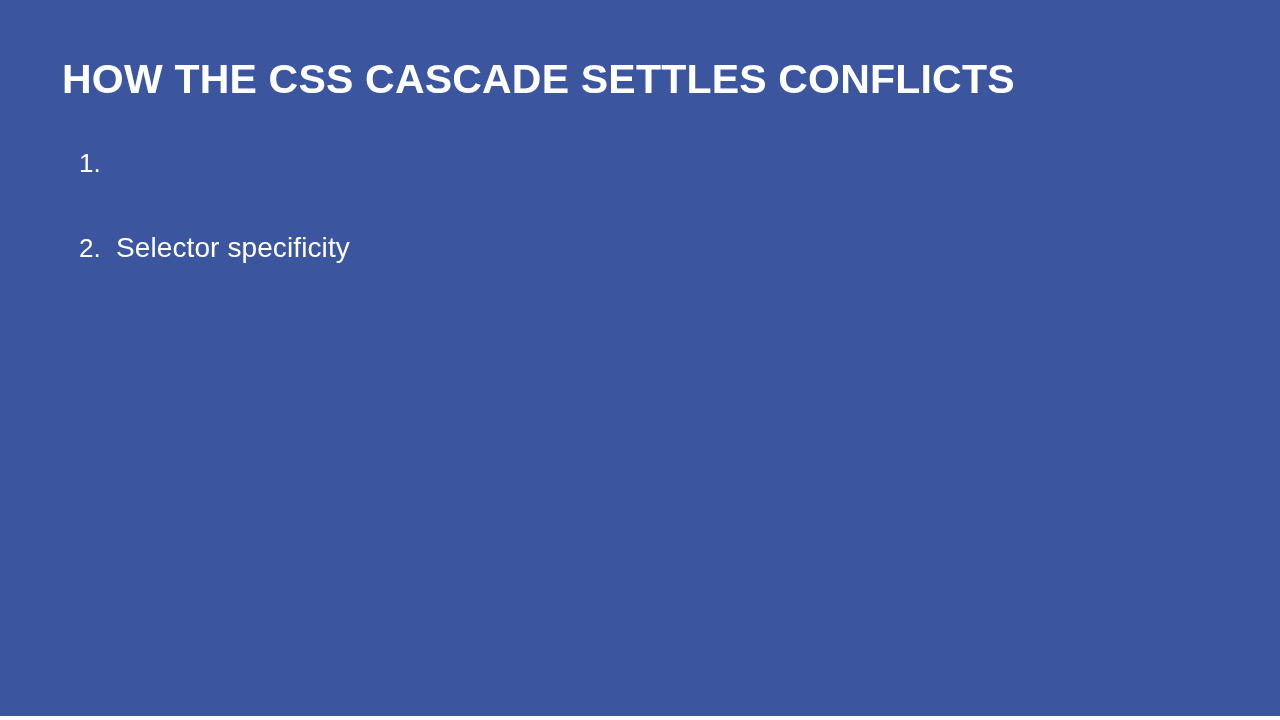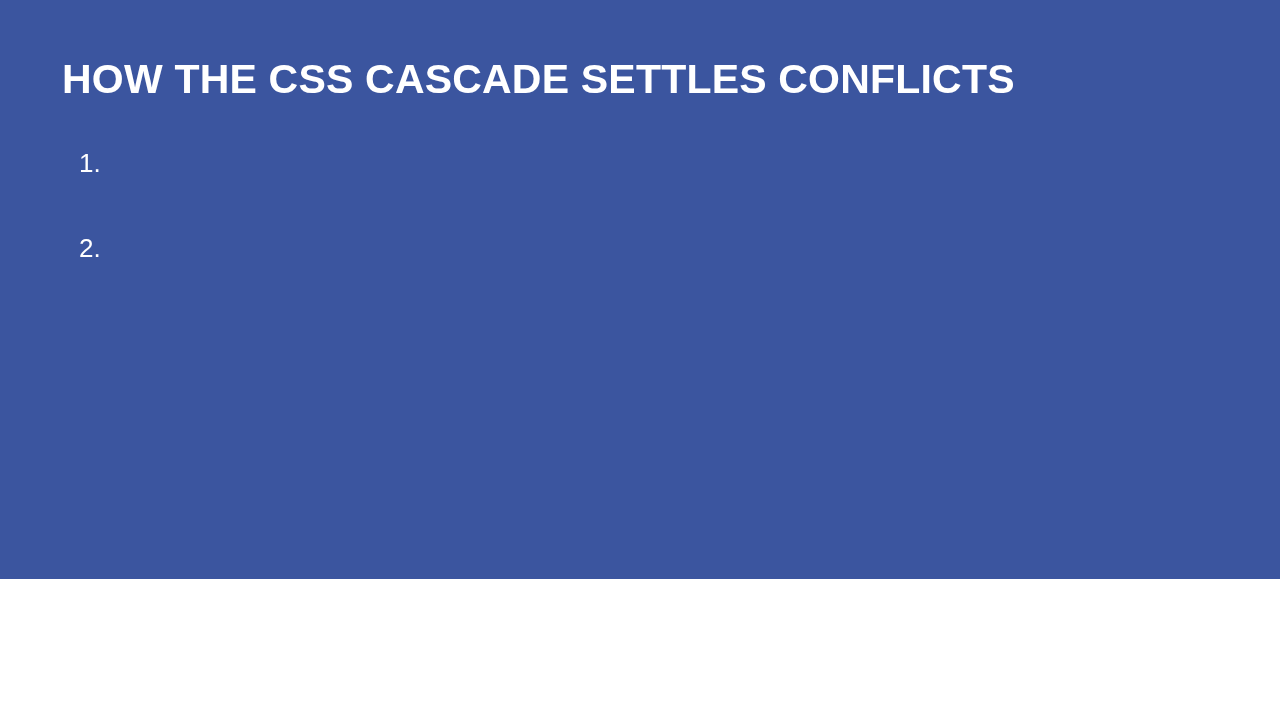--- a/index.html
+++ b/index.html
@@ -10,21 +10,21 @@
     width: 1280px;
     height: 720px;
     overflow: hidden;
     font-family: "Liberation Sans", sans-serif;
     background: #ffffff;
   }
 
   .slide {
     position: relative;
     width: 1280px;
-    height: 579px;
+    height: 716px;
     box-sizing: border-box;
     background: #3B559F;
     overflow: hidden;
   }
 
   .slide-title {
     position: absolute;
     left: 62px;
     top: 54px;
     width: 1160px;
@@ -85,17 +85,18 @@
   <h1 class="slide-title">How the CSS cascade settles conflicts</h1>
 
   <ol class="body-list">
 
     <li class="list-item">
       <span class="list-marker">1.</span>
     </li>
 
     <li class="list-item">
       <span class="list-marker">2.</span>
+      <span class="list-text">Selector specificity</span>
     </li>
 
   </ol>
 
 </div>
 
 </body></html>

